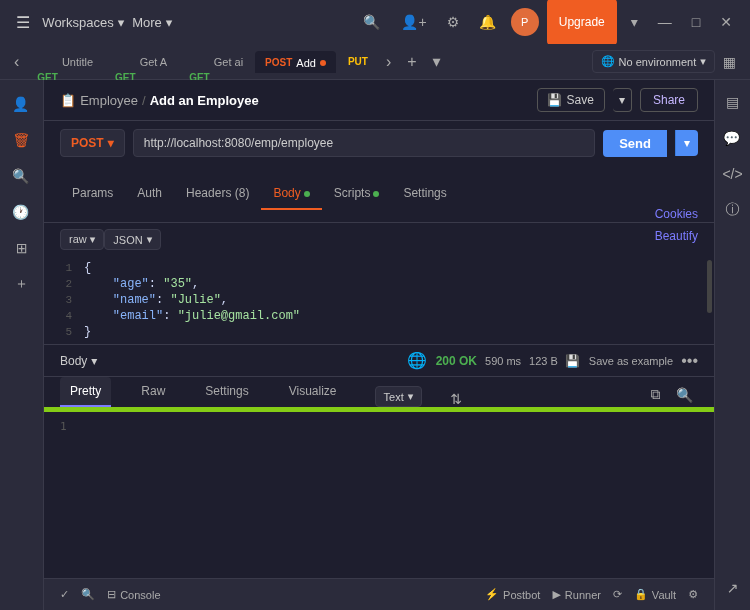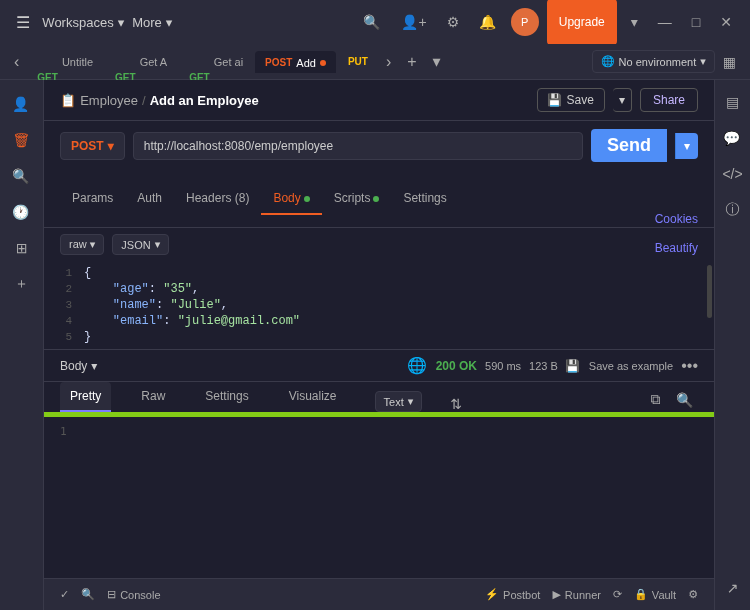--- a/index.html
+++ b/index.html
@@ -34,34 +34,34 @@
     .breadcrumb-current { color: #fff; font-weight: 600; }
     .header-actions { display: flex; align-items: center; gap: 8px; }
     .btn-save { background: none; border: 1px solid #555; color: #ccc; border-radius: 4px; padding: 4px 10px; font-size: 12px; cursor: pointer; display: flex; align-items: center; gap: 4px; }
     .btn-save-dropdown { background: none; border: 1px solid #555; color: #ccc; border-radius: 4px; padding: 4px 6px; font-size: 12px; cursor: pointer; border-left: none; }
     .btn-share { background: none; border: 1px solid #555; color: #c4b5fd; border-radius: 4px; padding: 4px 12px; font-size: 12px; cursor: pointer; }
 
     
     .url-bar { background: #1e1e2e; display: flex; align-items: center; padding: 8px 16px; gap: 8px; flex-shrink: 0; }
     .method-select { background: #2b2b3b; border: 1px solid #3a3a4a; color: #f05d22; border-radius: 4px; padding: 6px 10px; font-size: 12px; font-weight: bold; cursor: pointer; display: flex; align-items: center; gap: 4px; }
     .url-input { flex: 1; background: #2b2b3b; border: 1px solid #3a3a4a; color: #ccc; border-radius: 4px; padding: 6px 10px; font-size: 12px; }
-    .btn-send { background: #4f8ef7; color: white; border: none; border-radius: 4px 0 0 4px; padding: 6px 16px; font-size: 18px; font-weight: bold; cursor: pointer; }
+    .btn-send { background: #4f8ef7; color: white; border: none; border-radius: 4px 0 0 4px; padding: 6px 16px; font-size: 13px; font-weight: bold; cursor: pointer; }
     .btn-send-dropdown { background: #4f8ef7; color: white; border: none; border-left: 1px solid #3a7de0; border-radius: 0 4px 4px 0; padding: 6px 8px; font-size: 12px; cursor: pointer; }
 
     
     .req-tabs { display: flex; align-items: center; padding: 0 16px; background: #1e1e2e; border-bottom: 1px solid #3a3a4a; flex-shrink: 0; }
     .req-tab { padding: 8px 12px; font-size: 12px; color: #aaa; cursor: pointer; border-bottom: 2px solid transparent; }
     .req-tab.active { color: #f05d22; border-bottom: 2px solid #f05d22; }
     .req-tab-dot { display: inline-block; width: 6px; height: 6px; border-radius: 50%; background: #4caf50; margin-left: 3px; }
     .req-tabs-right { margin-left: auto; margin-top: 39px; }
     .btn-cookies { background: none; border: none; color: #7c7cff; font-size: 12px; cursor: pointer; }
 
     
     .body-area { background: #1e1e2e; flex-shrink: 0; }
-    .body-toolbar { display: flex; align-items: flex-end; padding: 6px 16px; gap: 8px; }
+    .body-toolbar { display: flex; align-items: flex-start; padding: 6px 16px; gap: 0; }
     .body-format { background: #2b2b3b; border: 1px solid #3a3a4a; color: #ccc; border-radius: 4px; padding: 3px 8px; font-size: 11px; cursor: pointer; }
     .body-format-dropdown { background: #2b2b3b; border: 1px solid #3a3a4a; color: #ccc; border-radius: 4px; padding: 3px 8px; font-size: 11px; cursor: pointer; display: flex; align-items: center; gap: 4px; }
     .btn-beautify { margin-left: auto; background: none; border: none; color: #7c7cff; font-size: 12px; cursor: pointer; }
 
     
     .code-editor { background: #1e1e2e; font-family: 'Courier New', monospace; font-size: 12px; padding: 4px 0; border-bottom: 1px solid #3a3a4a; }
     .code-line { display: flex; align-items: flex-start; padding: 1px 0; }
     .line-num { width: 40px; text-align: right; color: #555; padding-right: 12px; font-size: 11px; flex-shrink: 0; user-select: none; padding-top: 1px; }
     .line-content { flex: 1; white-space: pre; color: #cdd6f4; }
     .json-brace { color: #cdd6f4; }

